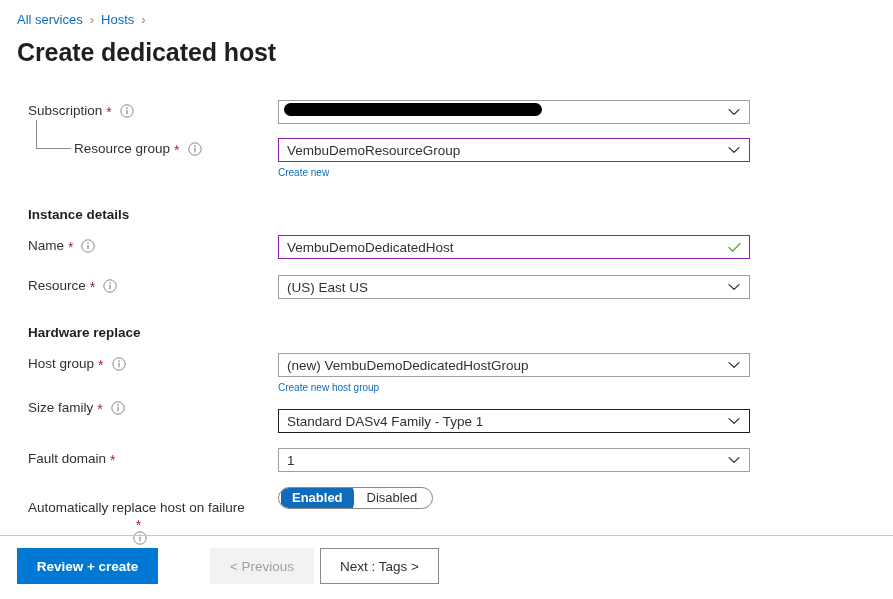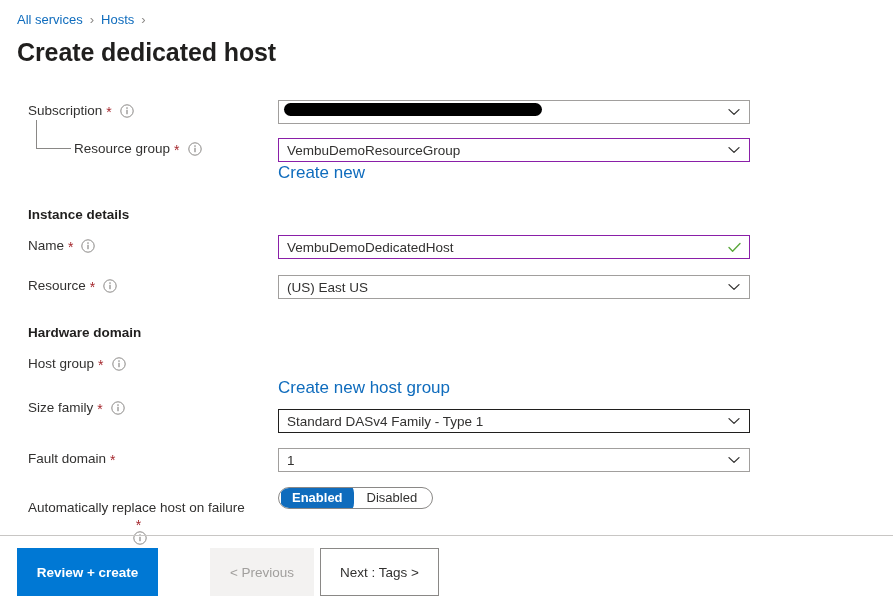--- a/index.html
+++ b/index.html
@@ -150,21 +150,21 @@
     width: 258px;
     height: 13px;
     background: #000000;
     border-radius: 8px;
     pointer-events: none;
   }
 
   .sublink {
     position: absolute;
     left: 278px;
-    font-size: 17px;
+    font-size: 10px;
     line-height: 16px;
     color: #0f6cbd;
     cursor: pointer;
   }
 
   
   .tree {
     position: absolute;
     left: 36px;
     width: 34px;
@@ -219,21 +219,21 @@
   }
   .footer {
     position: absolute;
     left: 0;
     top: 548px;
     width: 893px;
     height: 32px;
   }
   .btn {
     position: absolute;
-    height: 48px;
+    height: 36px;
     box-sizing: border-box;
     display: flex;
     align-items: center;
     justify-content: center;
     font-size: 13.5px;
     font-weight: 600;
     cursor: pointer;
     white-space: nowrap;
   }
   .btn-primary {
@@ -354,30 +354,38 @@
   </div>
   <div class="field" style="top:185px;">
     <span class="value">(US) East US</span>
     <span class="chev">
       <svg width="12" height="8" viewBox="0 0 12 8">
           <path d="M1 1.6 L6 6.4 L11 1.6" fill="none" stroke="#323130" stroke-width="1.3" stroke-linecap="round" stroke-linejoin="round"></path>
         </svg>
     </span>
   </div>
 
-  <div class="section-head" style="top:234px;">Hardware domain</div>
+  <div class="section-head" style="top:234px;">Hardware replace</div>
 
   <div class="label" style="top:265px;">
     <span>Host group</span>
     <span class="req">*</span>
     <span class="info-icon">
       <svg width="14" height="14" viewBox="0 0 14 14">
           <circle cx="7" cy="7" r="6.2" fill="none" stroke="#8a8886" stroke-width="1"></circle>
           <circle cx="7" cy="4.1" r="0.8" fill="#8a8886"></circle>
           <rect x="6.4" y="5.8" width="1.2" height="4.4" fill="#8a8886"></rect>
+        </svg>
+    </span>
+  </div>
+  <div class="field" style="top:263px;">
+    <span class="value">(new) VembuDemoDedicatedHostGroup</span>
+    <span class="chev">
+      <svg width="12" height="8" viewBox="0 0 12 8">
+          <path d="M1 1.6 L6 6.4 L11 1.6" fill="none" stroke="#323130" stroke-width="1.3" stroke-linecap="round" stroke-linejoin="round"></path>
         </svg>
     </span>
   </div>
   <div class="sublink" style="top:290px;">Create new host group</div>
 
   <div class="label" style="top:309px;">
     <span>Size family</span>
     <span class="req">*</span>
     <span class="info-icon">
       <svg width="14" height="14" viewBox="0 0 14 14">

